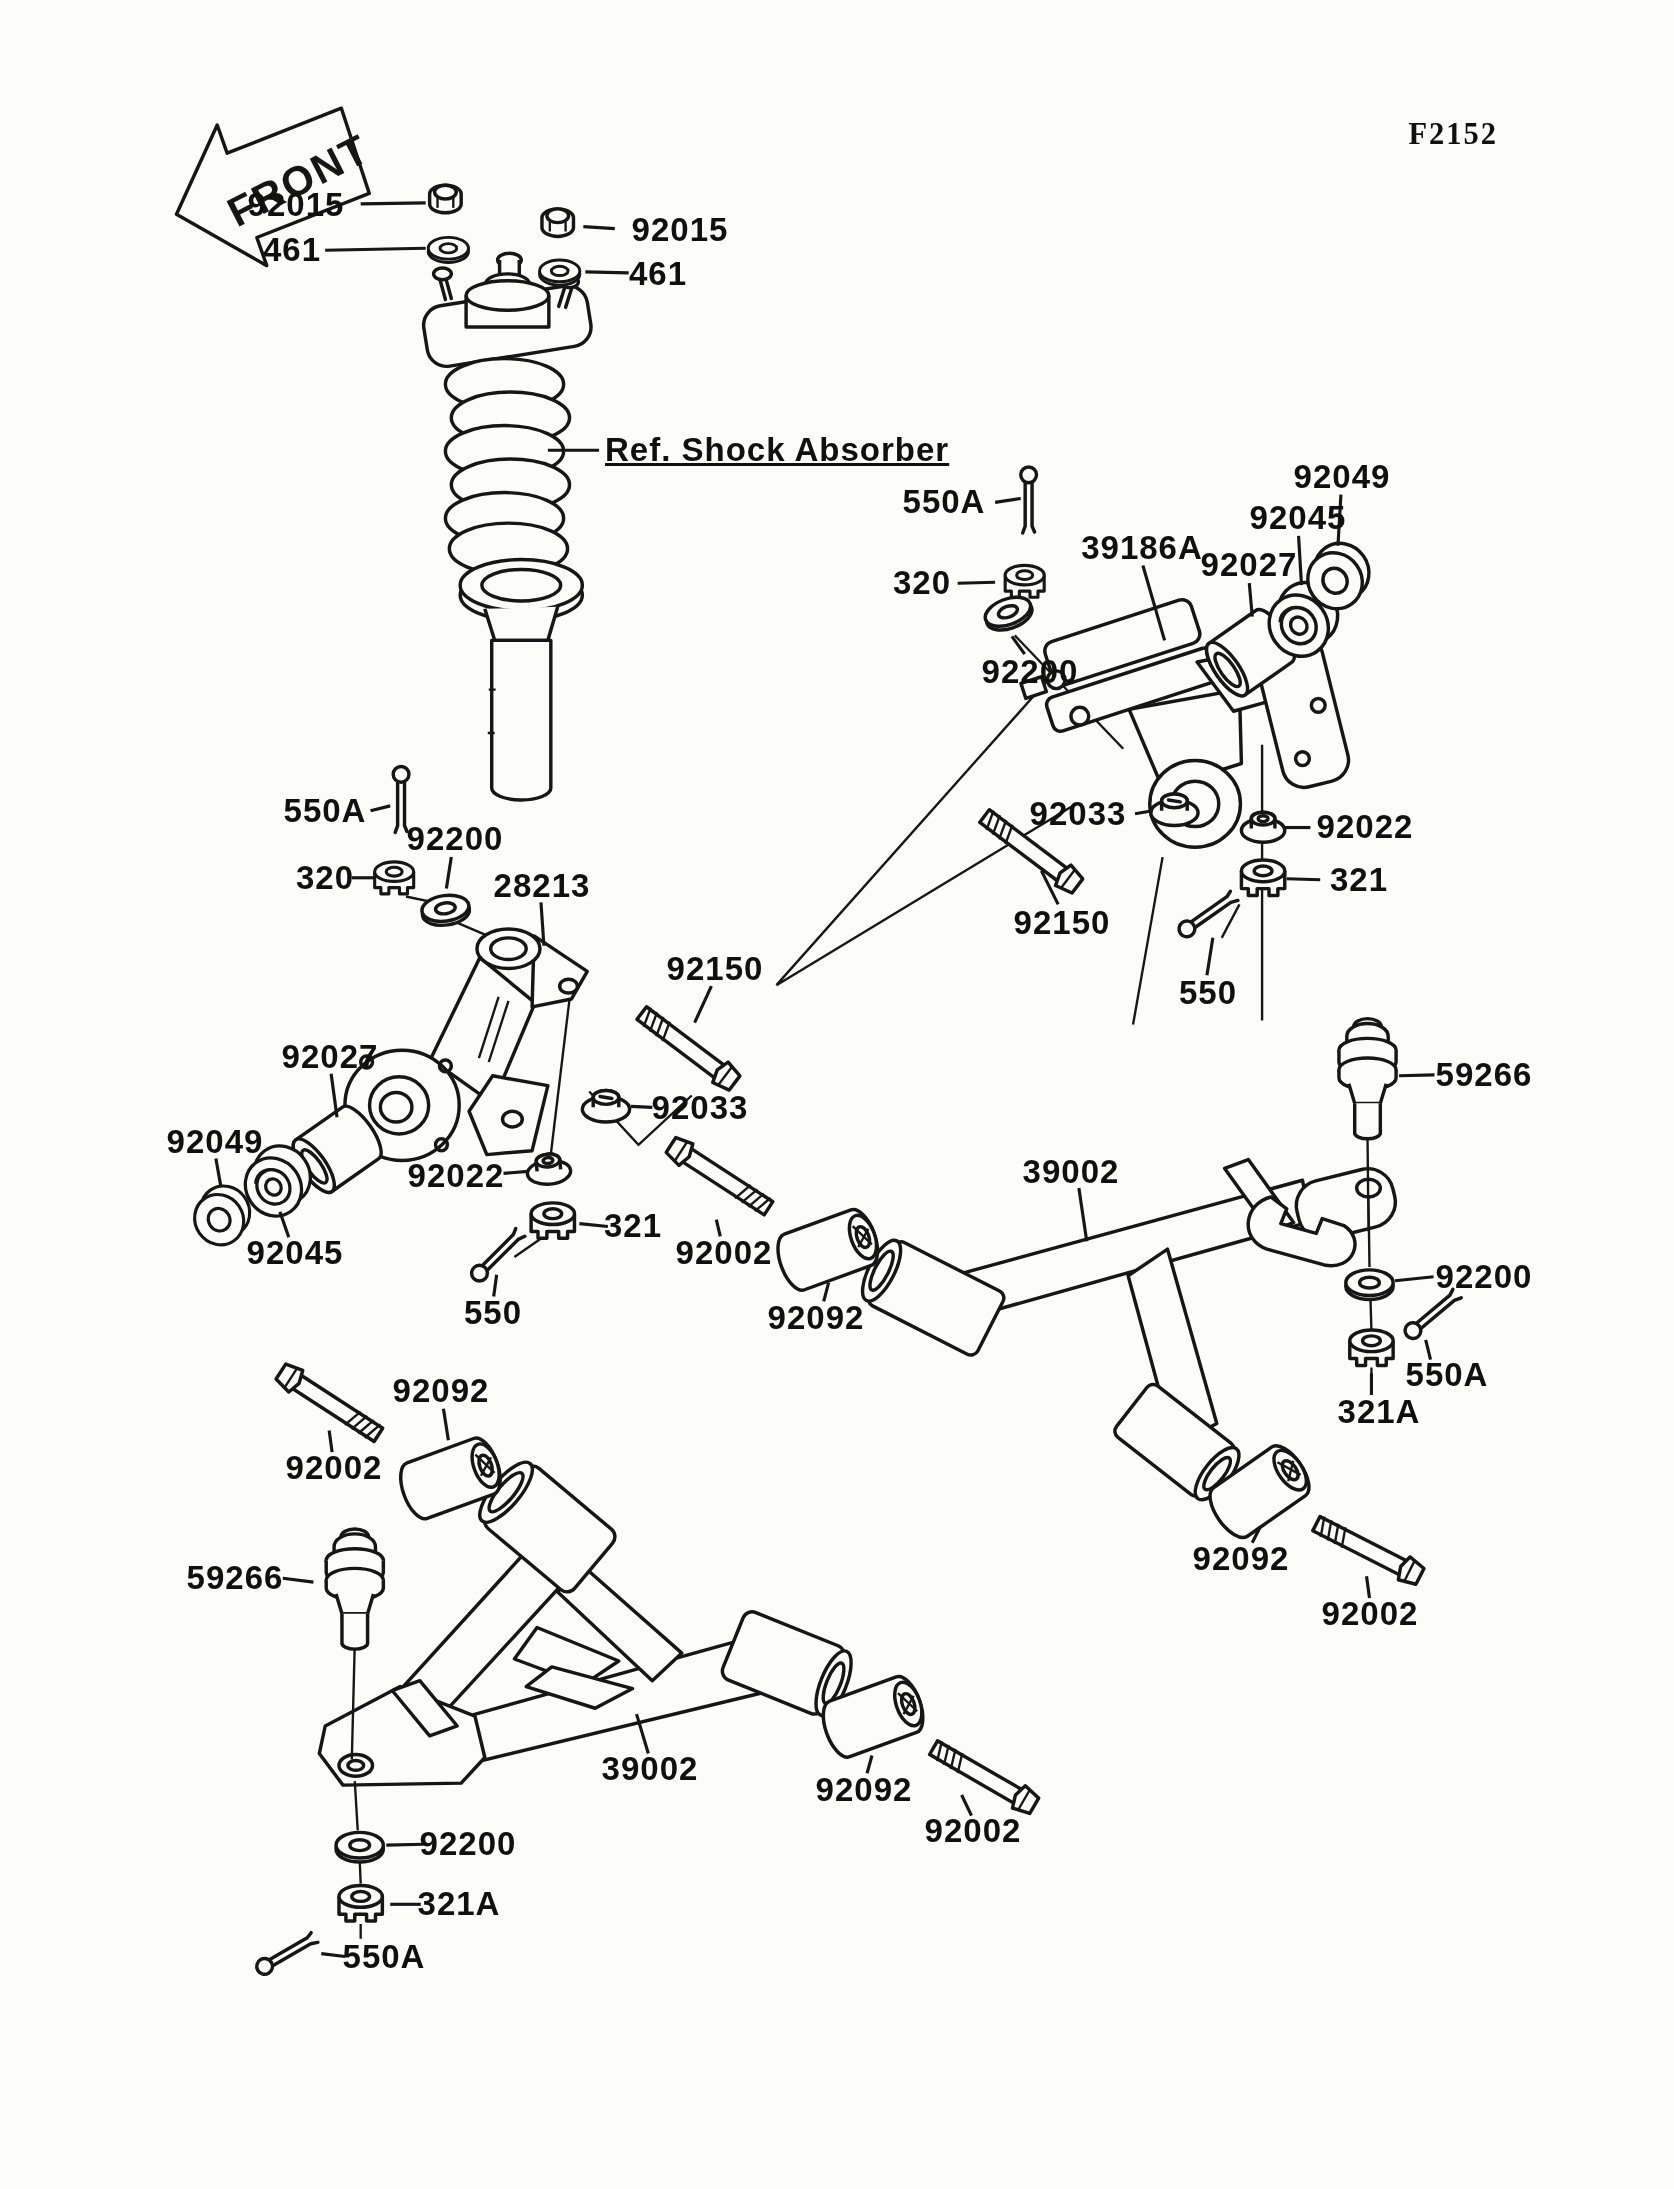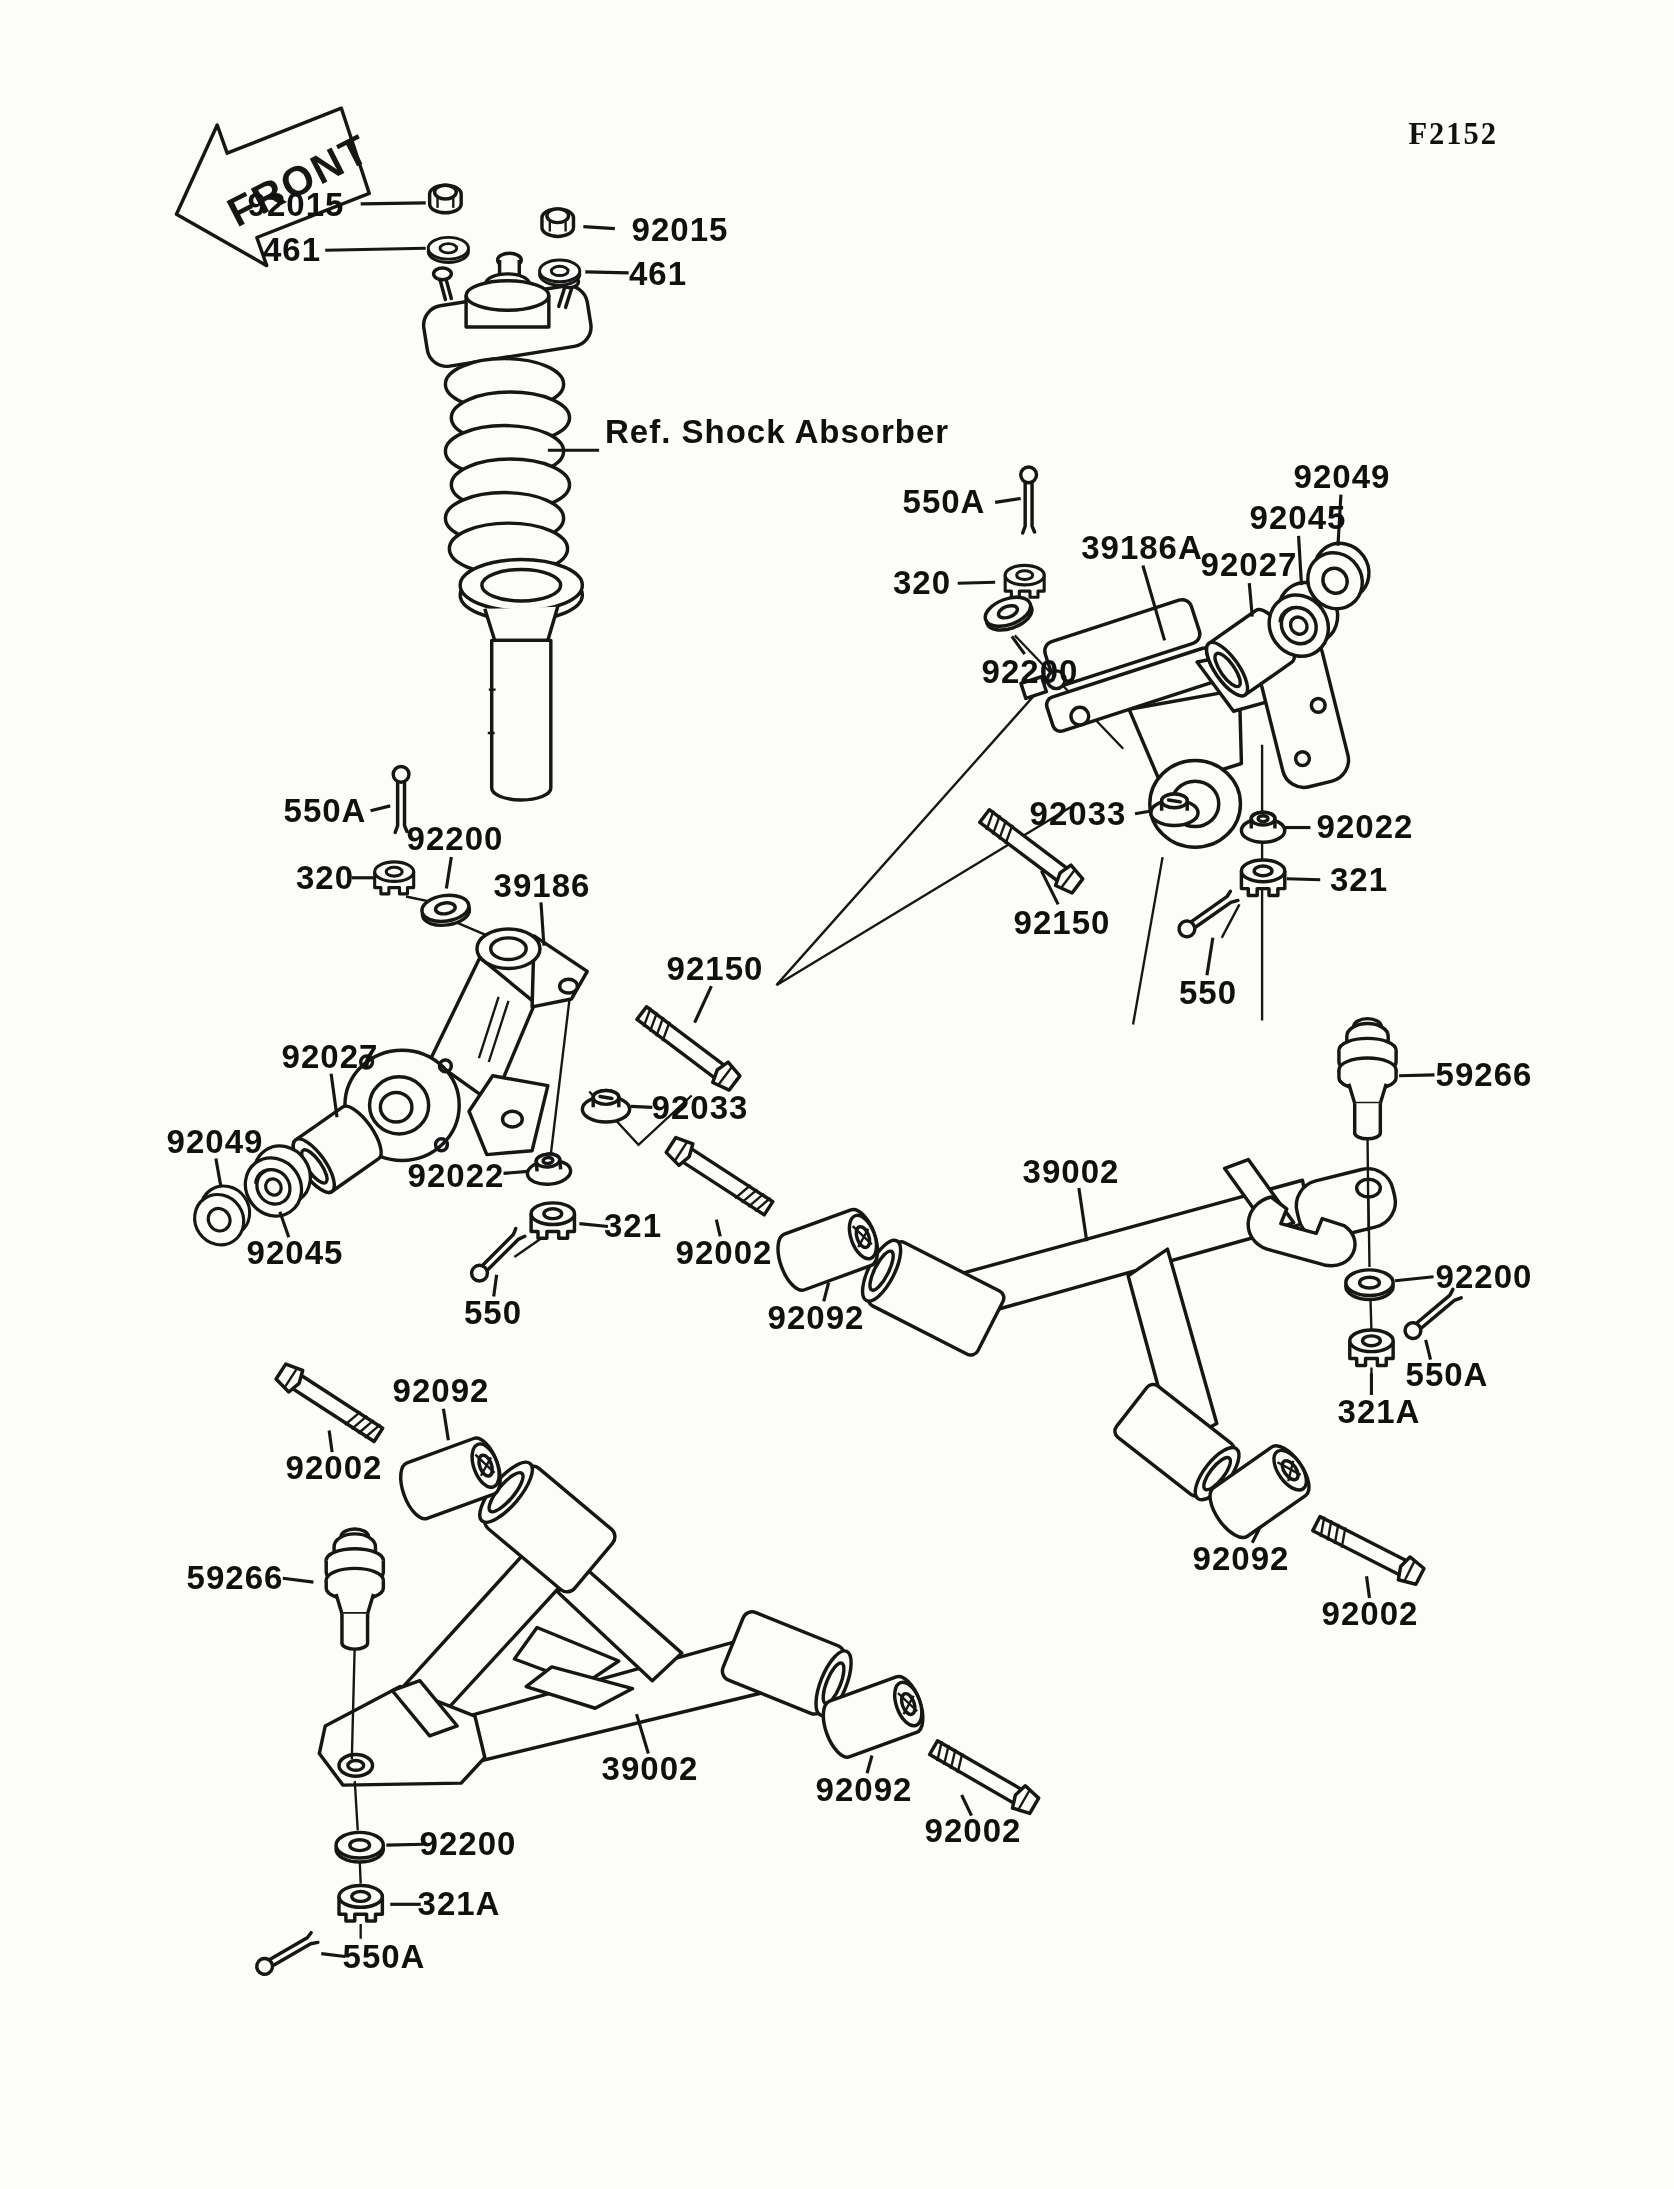--- a/index.html
+++ b/index.html
@@ -343,21 +343,21 @@
       <polyline points="430,1872 392,1873" fill="none" stroke="#161616" stroke-width="3.2"></polyline>
       <polyline points="427,1933 396,1933" fill="none" stroke="#161616" stroke-width="3.2"></polyline>
       <polyline points="350,1986 326,1983" fill="none" stroke="#161616" stroke-width="3.2"></polyline>
     </svg>
 
 <div id="labels">
       <div class="callout" style="left: 296px; top: 205px;">92015</div>
       <div class="callout" style="left: 292px; top: 250px;">461</div>
       <div class="callout" style="left: 680px; top: 230px;">92015</div>
       <div class="callout" style="left: 658px; top: 274px;">461</div>
-      <div class="callout left-anchor" style="left: 605px; top: 432px;">Ref. Shock Absorber</div>
+      <div class="callout left-anchor" style="left: 605px; top: 450px; text-decoration: underline;">Ref. Shock Absorber</div>
       <div class="callout" style="left: 944px; top: 502px;">550A</div>
       <div class="callout" style="left: 922px; top: 583px;">320</div>
       <div class="callout" style="left: 1030px; top: 672px;">92200</div>
       <div class="callout" style="left: 1142px; top: 548px;">39186A</div>
       <div class="callout" style="left: 1249px; top: 565px;">92027</div>
       <div class="callout" style="left: 1298px; top: 518px;">92045</div>
       <div class="callout" style="left: 1342px; top: 477px;">92049</div>
       <div class="callout" style="left: 1078px; top: 814px;">92033</div>
       <div class="callout" style="left: 1365px; top: 827px;">92022</div>
       <div class="callout" style="left: 1359px; top: 880px;">321</div>
@@ -368,21 +368,21 @@
       <div class="callout" style="left: 1484px; top: 1277px;">92200</div>
       <div class="callout" style="left: 1447px; top: 1375px;">550A</div>
       <div class="callout" style="left: 1379px; top: 1412px;">321A</div>
       <div class="callout" style="left: 1241px; top: 1559px;">92092</div>
       <div class="callout" style="left: 1370px; top: 1614px;">92002</div>
       <div class="callout" style="left: 724px; top: 1253px;">92002</div>
       <div class="callout" style="left: 816px; top: 1318px;">92092</div>
       <div class="callout" style="left: 325px; top: 811px;">550A</div>
       <div class="callout" style="left: 455px; top: 839px;">92200</div>
       <div class="callout" style="left: 325px; top: 878px;">320</div>
-      <div class="callout" style="left: 542px; top: 886px;">39186</div>
+      <div class="callout" style="left: 542px; top: 886px;">28213</div>
       <div class="callout" style="left: 715px; top: 969px;">92150</div>
       <div class="callout" style="left: 330px; top: 1057px;">92027</div>
       <div class="callout" style="left: 215px; top: 1142px;">92049</div>
       <div class="callout" style="left: 295px; top: 1253px;">92045</div>
       <div class="callout" style="left: 456px; top: 1176px;">92022</div>
       <div class="callout" style="left: 633px; top: 1226px;">321</div>
       <div class="callout" style="left: 493px; top: 1313px;">550</div>
       <div class="callout" style="left: 700px; top: 1108px;">92033</div>
       <div class="callout" style="left: 441px; top: 1391px;">92092</div>
       <div class="callout" style="left: 334px; top: 1468px;">92002</div>

